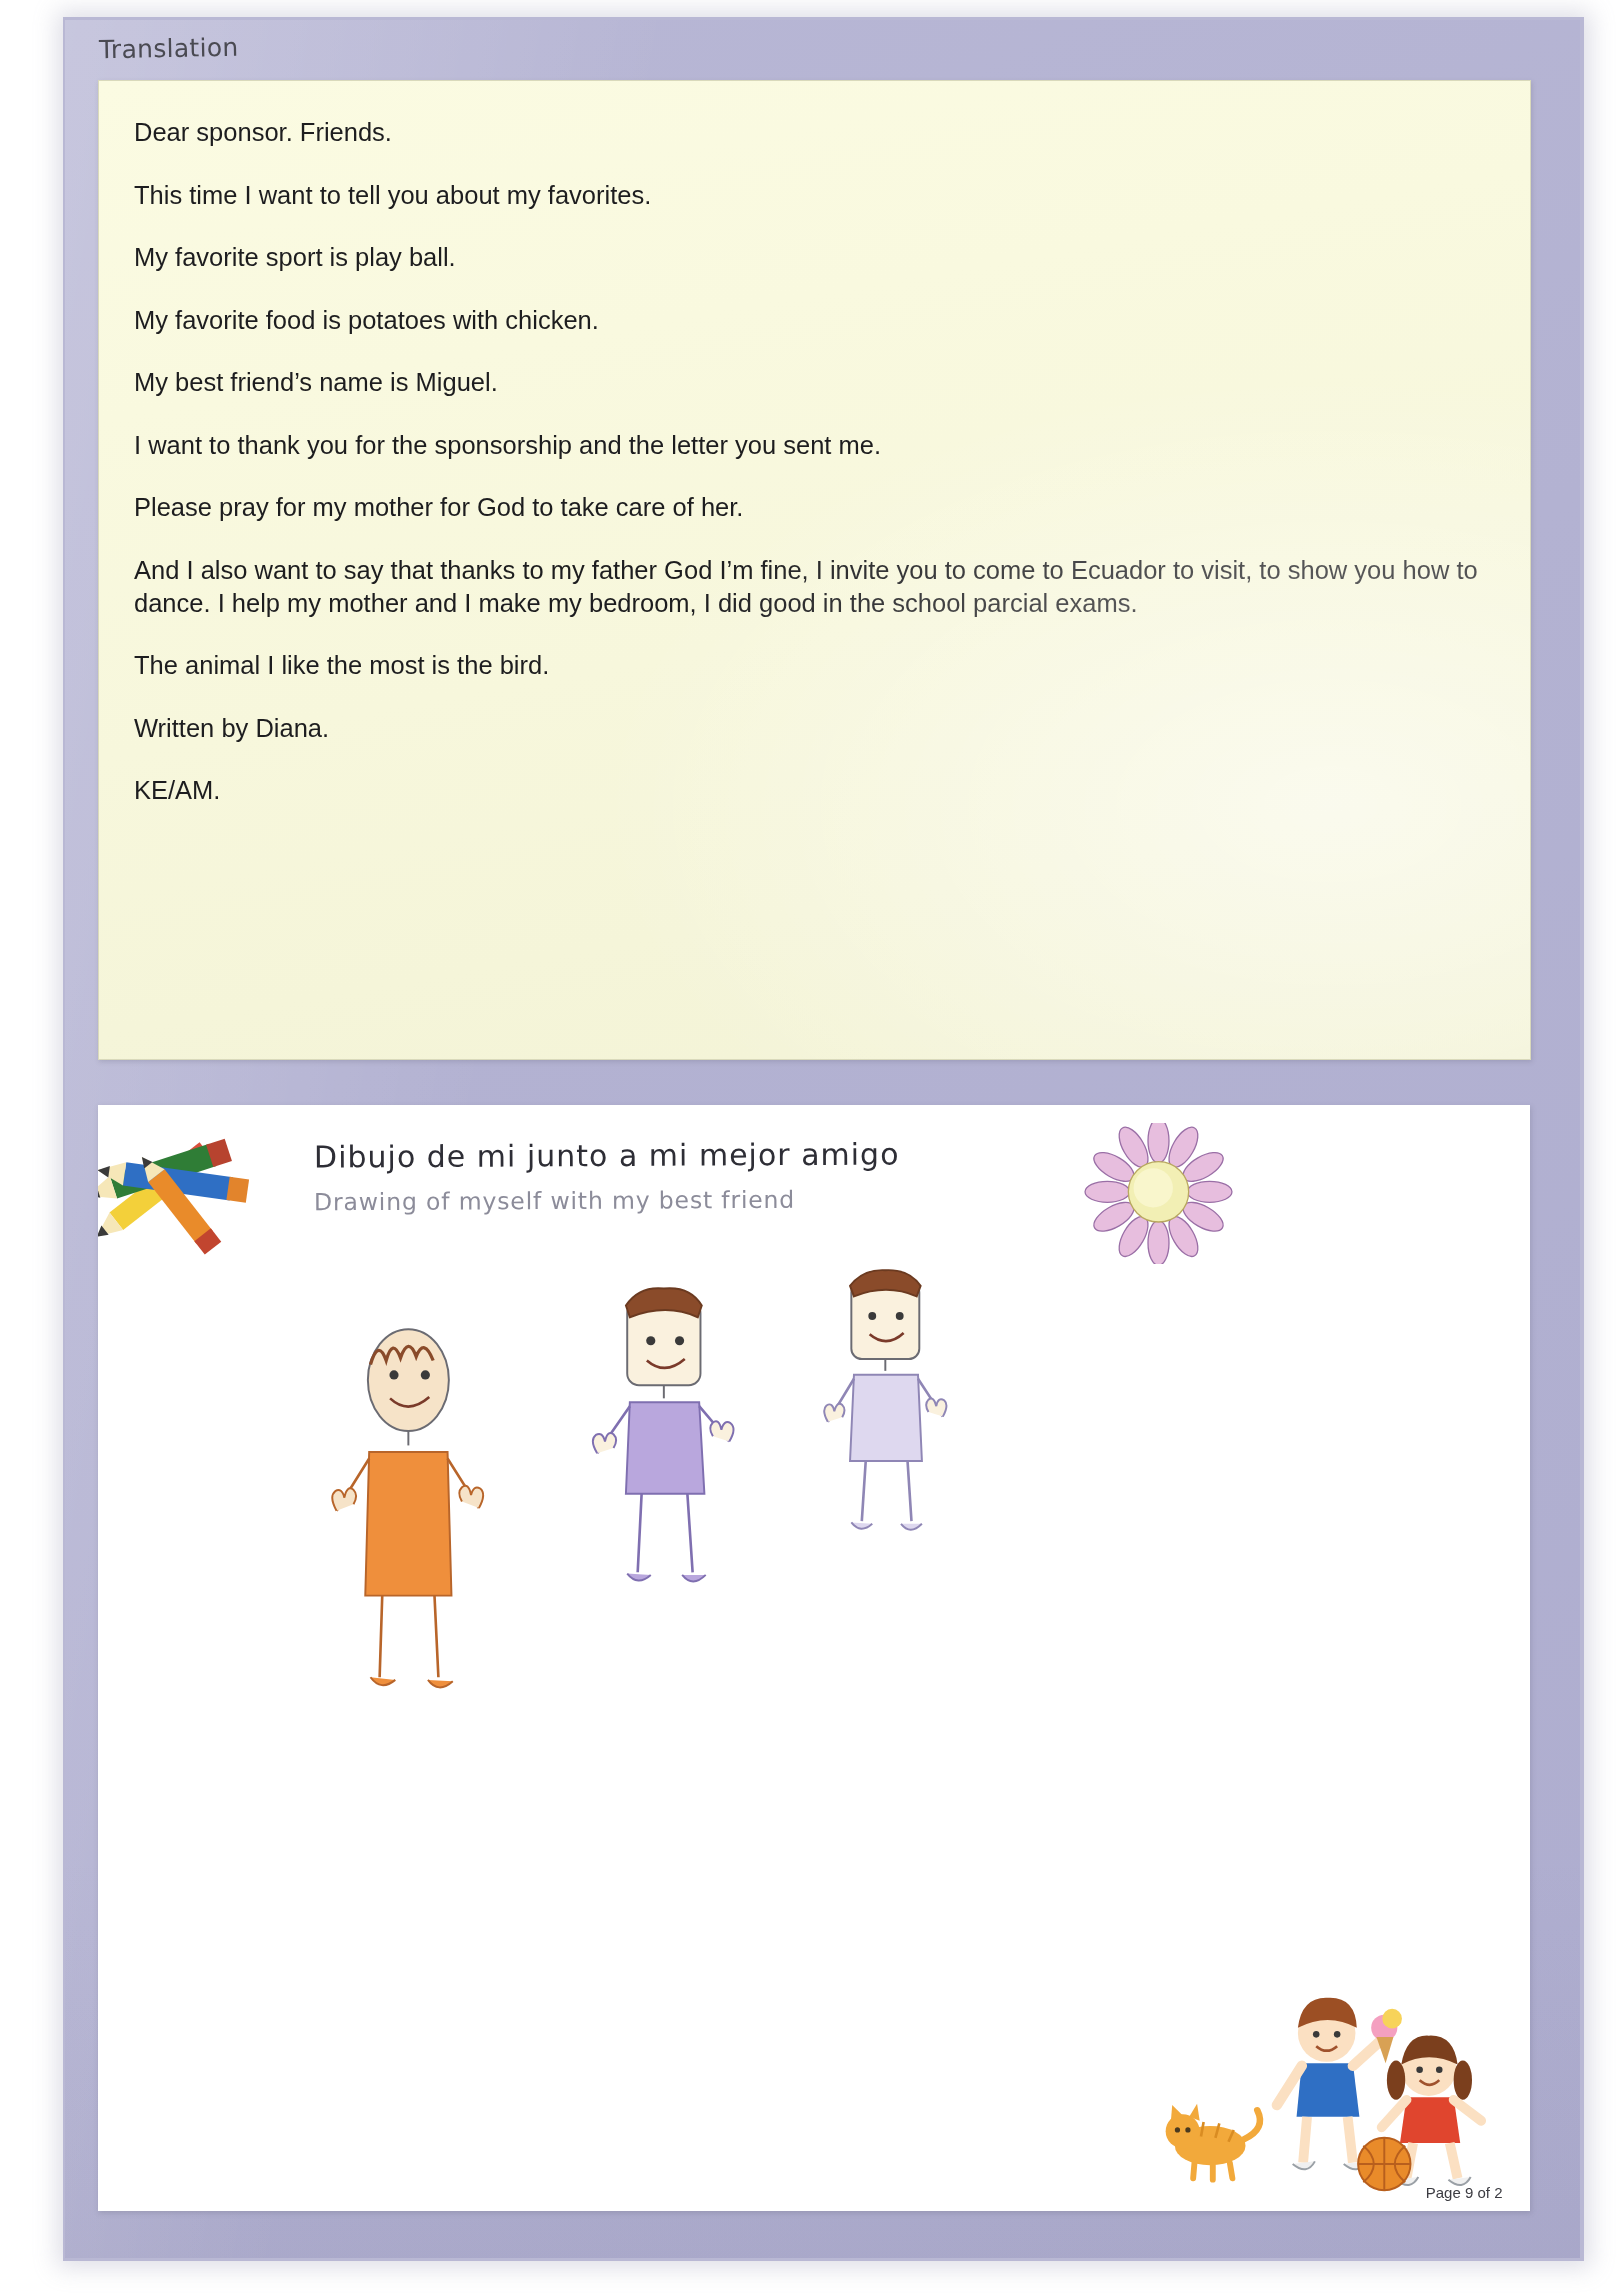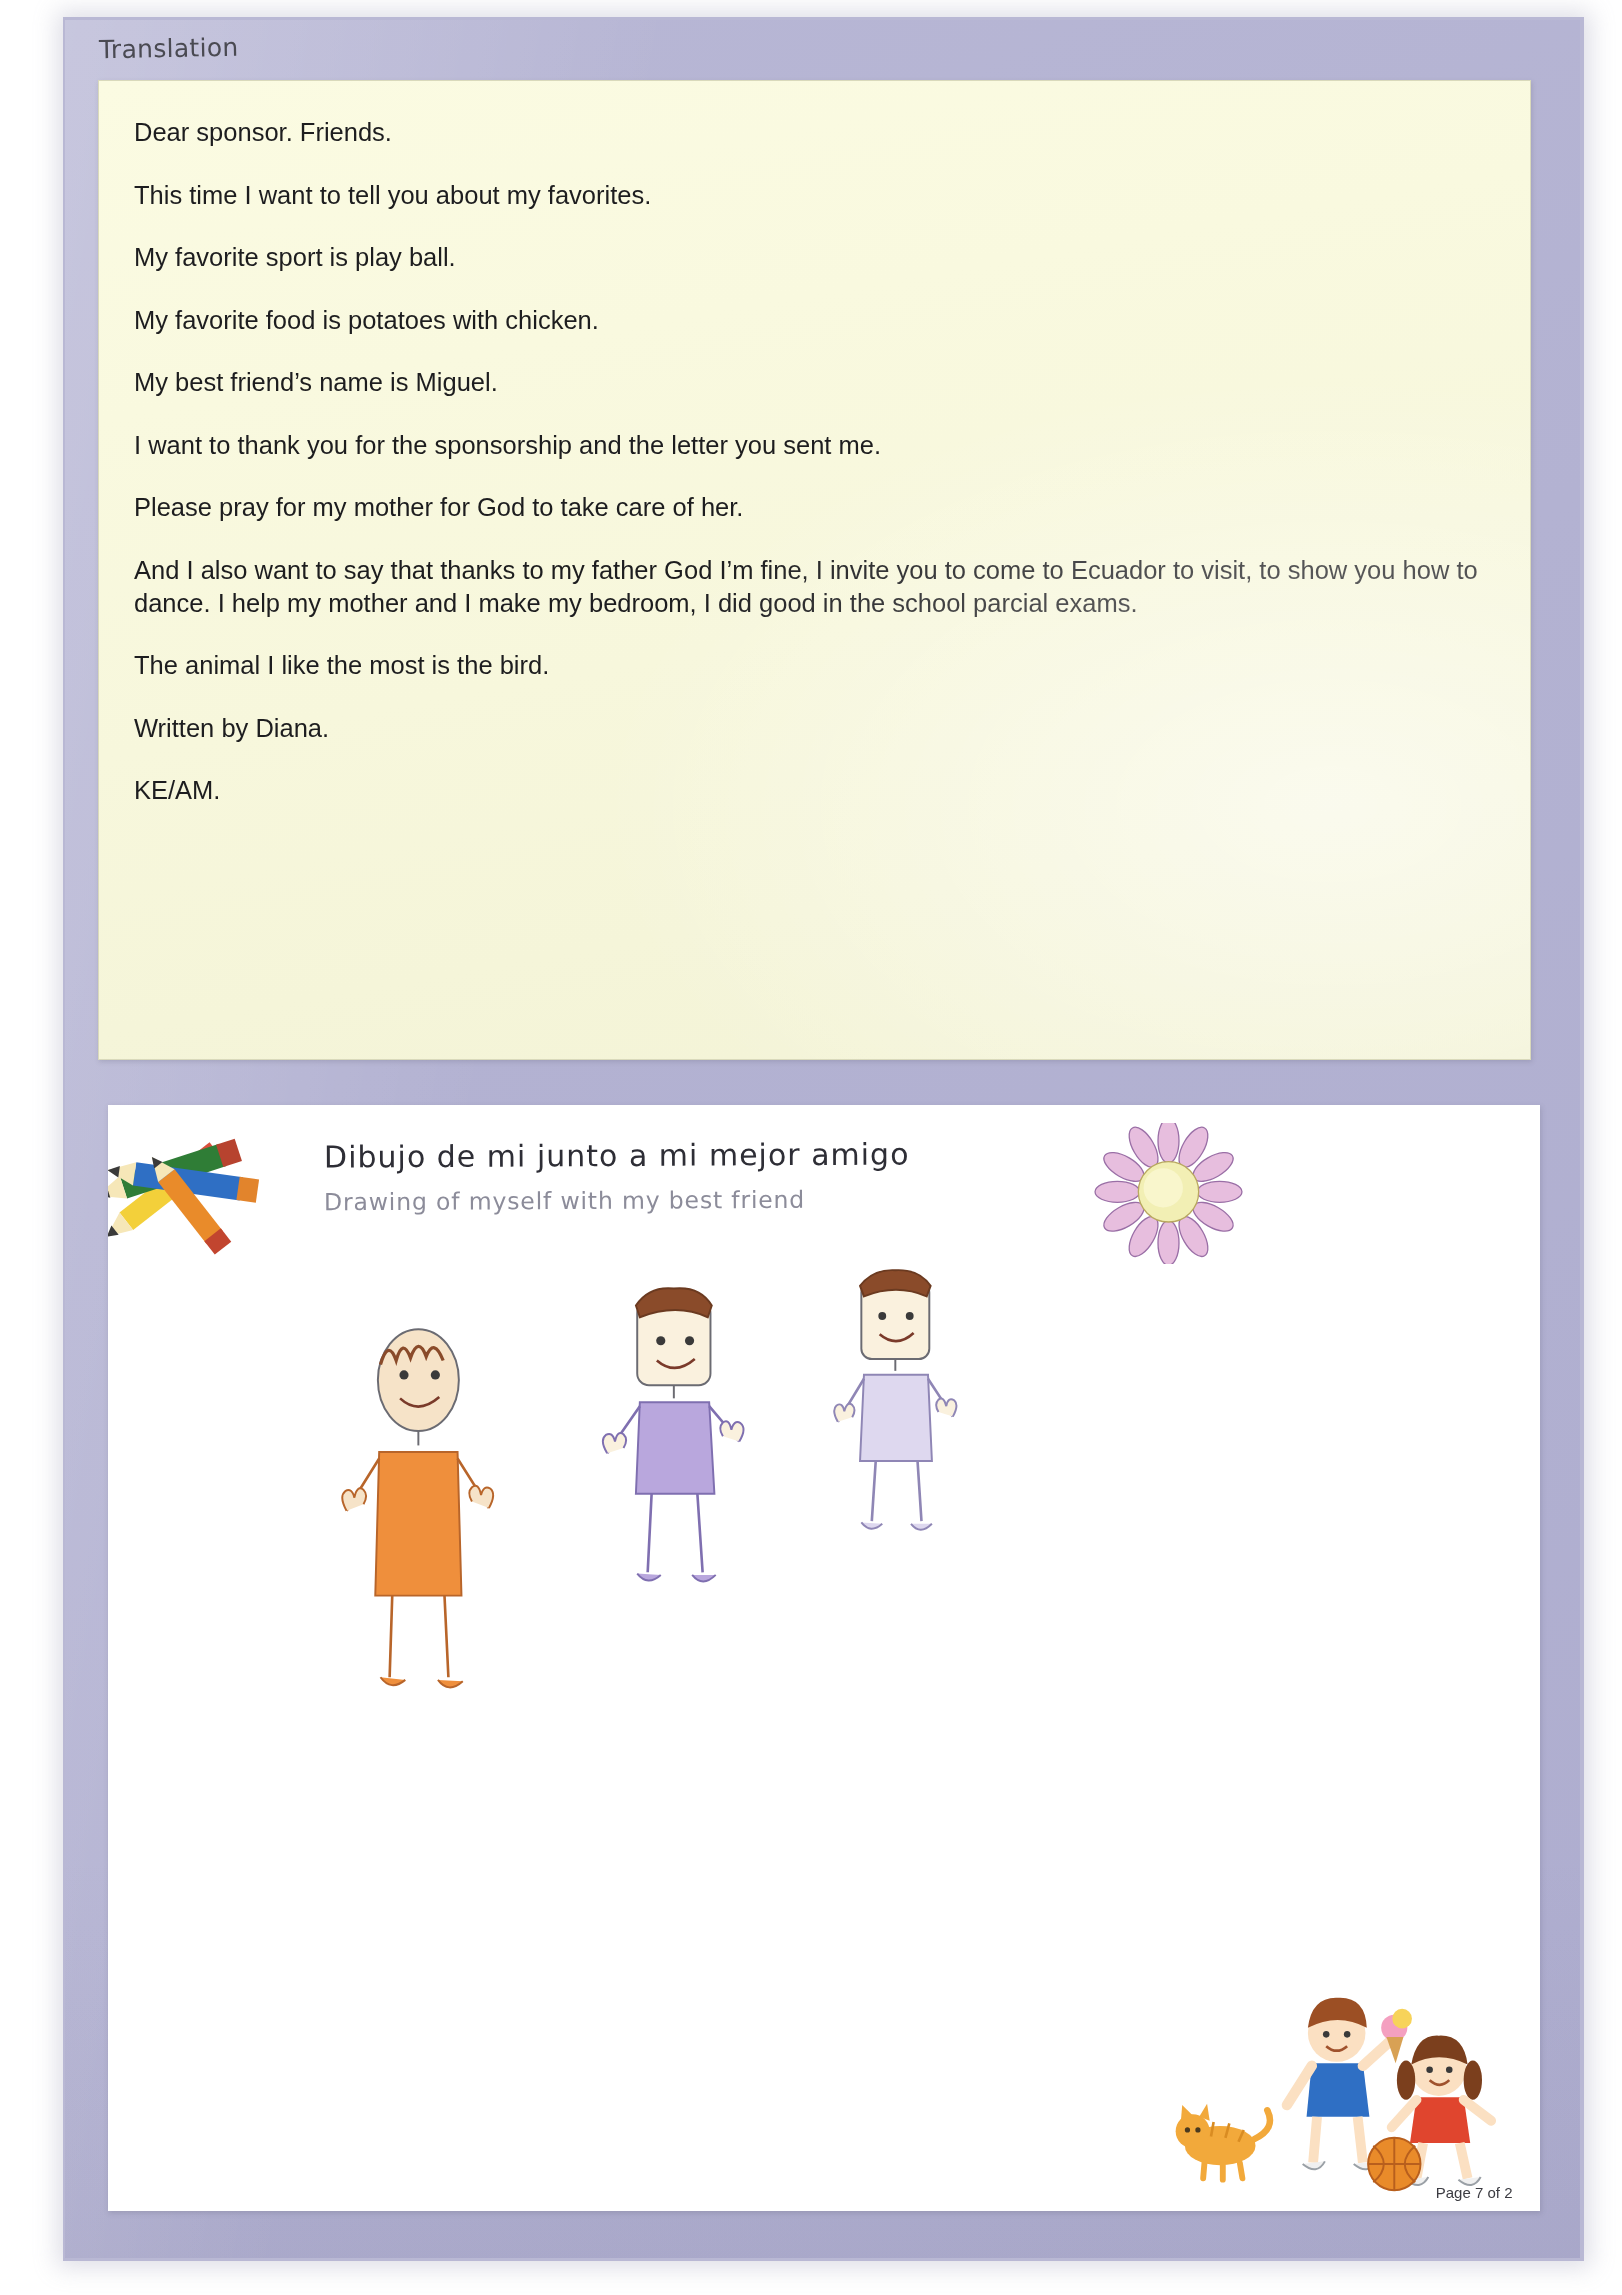--- a/index.html
+++ b/index.html
@@ -94,21 +94,21 @@
     color: #1d1d1f;
   }
   .translation-body p {
     margin: 0 0 29.4px 0;
   }
   .translation-body p:last-child { margin-bottom: 0; }
 
   
   .drawing-card {
     position: absolute;
-    left: 108px;
+    left: 98px;
     top: 1105px;
     width: 1432px;
     height: 1106px;
     background: #ffffff;
     box-shadow: 1.3px 2px 5.2px rgba(90,90,110,0.25);
     z-index: 5;
     overflow: hidden;
   }
 
   .drawing-title {
@@ -349,18 +349,18 @@
         <path d="M356 302 q22 18 34 -4" fill="#f0f0f0" stroke="#9aa0a6" stroke-width="3"></path>
         <path d="M436 302 q22 18 34 -4" fill="#f0f0f0" stroke="#9aa0a6" stroke-width="3"></path>
       </g>
 
       <g>
         <circle cx="338" cy="278" r="40" fill="#e98b2a" stroke="#b85f1d" stroke-width="3"></circle>
         <path d="M298 278 h80 M338 238 v80 M306 250 q32 28 0 56 M370 250 q-32 28 0 56" stroke="#b85f1d" stroke-width="3" fill="none"></path>
       </g>
     </svg>
 
-    <div class="page-number">Page 7 of 2</div>
+    <div class="page-number">Page 9 of 2</div>
   </div>
 
   <div class="scan-noise"></div>
 </div>
 
 
 </body></html>

